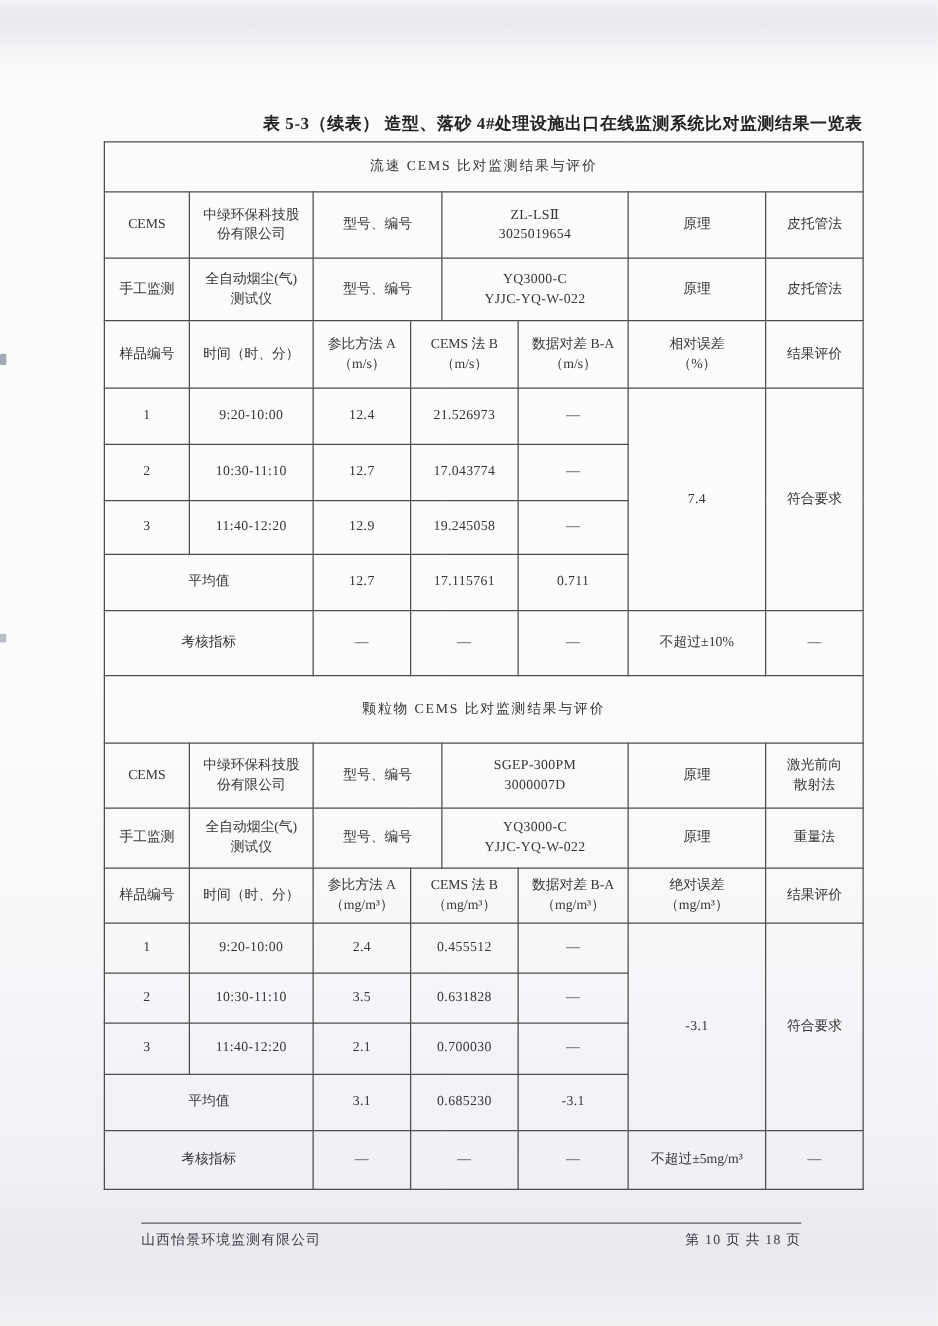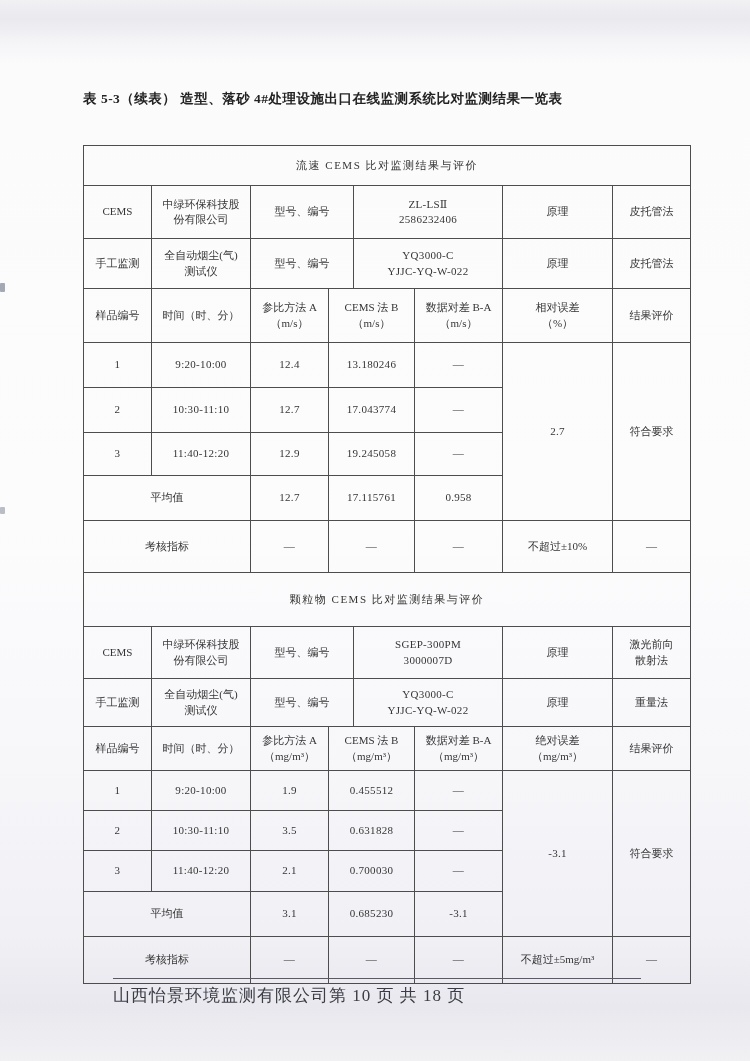--- a/index.html
+++ b/index.html
@@ -10,46 +10,46 @@
     position: relative;
     overflow: hidden;
     background:
       linear-gradient(180deg,
         #f1f1f4 0%, #e9e9ee 1.8%, #f4f4f7 3.8%,
         #fbfbfc 6%, #fcfcfd 50%, #f7f7fa 72%,
         #f0f0f5 88%, #e8e8ee 95%, #f1f1f4 100%);
   }
   .page-title {
     position: absolute; left: 83px; top: 90px; width: 607px;
-    text-align: left; font-weight: bold; font-size: 13.5px;
+    text-align: right; font-weight: bold; font-size: 13.5px;
     color: #232323; letter-spacing: 0.5px;
     white-space: nowrap;
   }
   table.report {
     position: absolute; left: 83px; top: 113px;
-    width: 607px; border-collapse: collapse; table-layout: fixed; margin-top: 32px;
+    width: 607px; border-collapse: collapse; table-layout: fixed;
   }
   table.report td {
     border: 1px solid #4d4d4d;
     text-align: center; vertical-align: middle;
     font-size: 11px; line-height: 1.4;
     padding: 1px 2px;
     white-space: pre-line;
     color: #353535;
   }
   td.sec-title { font-size: 13px; letter-spacing: 1.5px; color: #2c2c2c; }
   td.equip { font-size: 11.5px; }
   td.hdr { font-size: 10.5px; }
   td.num { font-size: 11px; letter-spacing: 0.3px; }
   .footer {
     position: absolute; left: 113px; top: 978px; width: 528px;
     border-top: 1.5px solid #5a5a66;
     padding-top: 5px;
-    display: flex; 
-    font-size: 17px; color: #3c3c46; letter-spacing: 1px;
+    display: flex; justify-content: space-between;
+    font-size: 11px; color: #3c3c46; letter-spacing: 1px;
   }
   .artifact {
     position: absolute; left: 0; width: 5px; height: 9px;
     background: #8d93a0; border-radius: 1px; opacity: 0.8;
   }
   .a1 { top: 283px; }
   .a2 { top: 507px; height: 7px; opacity: 0.6; }
 </style>
 </head>
 <body>
@@ -71,21 +71,21 @@
   <tbody>
       <tr style="height:40px">
     <td colspan="8" class="sec-title">流速 CEMS 比对监测结果与评价</td>
   </tr>
   <tr style="height:53px">
     <td class="equip">CEMS</td>
     <td class="equip">中绿环保科技股
 份有限公司</td>
     <td colspan="2" class="equip">型号、编号</td>
     <td colspan="2" class="equip num">ZL-LSⅡ
-2586232406</td>
+3025019654</td>
     <td class="equip">原理</td>
     <td class="equip">皮托管法</td>
   </tr>
   <tr style="height:50px">
     <td class="equip">手工监测</td>
     <td class="equip">全自动烟尘(气)
 测试仪</td>
     <td colspan="2" class="equip">型号、编号</td>
     <td colspan="2" class="equip num">YQ3000-C
 YJJC-YQ-W-022</td>
@@ -102,44 +102,44 @@
     <td class="hdr">数据对差 B-A
 （m/s）</td>
     <td class="hdr">相对误差
 （%）</td>
     <td class="hdr">结果评价</td>
   </tr>
   <tr style="height:45px">
     <td class="num">1</td>
     <td class="num">9:20-10:00</td>
     <td class="num">12.4</td>
-    <td colspan="2" class="num">13.180246</td>
-    <td class="num">—</td>
-    <td rowspan="4" class="num">2.7</td>
+    <td colspan="2" class="num">21.526973</td>
+    <td class="num">—</td>
+    <td rowspan="4" class="num">7.4</td>
     <td rowspan="4">符合要求</td>
   </tr>
   <tr style="height:45px">
     <td class="num">2</td>
     <td class="num">10:30-11:10</td>
     <td class="num">12.7</td>
     <td colspan="2" class="num">17.043774</td>
     <td class="num">—</td>
   </tr>
   <tr style="height:43px">
     <td class="num">3</td>
     <td class="num">11:40-12:20</td>
     <td class="num">12.9</td>
     <td colspan="2" class="num">19.245058</td>
     <td class="num">—</td>
   </tr>
   <tr style="height:45px">
     <td colspan="2">平均值</td>
     <td class="num">12.7</td>
     <td colspan="2" class="num">17.115761</td>
-    <td class="num">0.958</td>
+    <td class="num">0.711</td>
   </tr>
   <tr style="height:52px">
     <td colspan="2">考核指标</td>
     <td class="num">—</td>
     <td colspan="2" class="num">—</td>
     <td class="num">—</td>
     <td>不超过±10%</td>
     <td>—</td>
   </tr>
 
@@ -176,21 +176,21 @@
 （mg/m³）</td>
     <td class="hdr">数据对差 B-A
 （mg/m³）</td>
     <td class="hdr">绝对误差
 （mg/m³）</td>
     <td class="hdr">结果评价</td>
   </tr>
   <tr style="height:40px">
     <td class="num">1</td>
     <td class="num">9:20-10:00</td>
-    <td class="num">1.9</td>
+    <td class="num">2.4</td>
     <td colspan="2" class="num">0.455512</td>
     <td class="num">—</td>
     <td rowspan="4" class="num">-3.1</td>
     <td rowspan="4">符合要求</td>
   </tr>
   <tr style="height:40px">
     <td class="num">2</td>
     <td class="num">10:30-11:10</td>
     <td class="num">3.5</td>
     <td colspan="2" class="num">0.631828</td>

